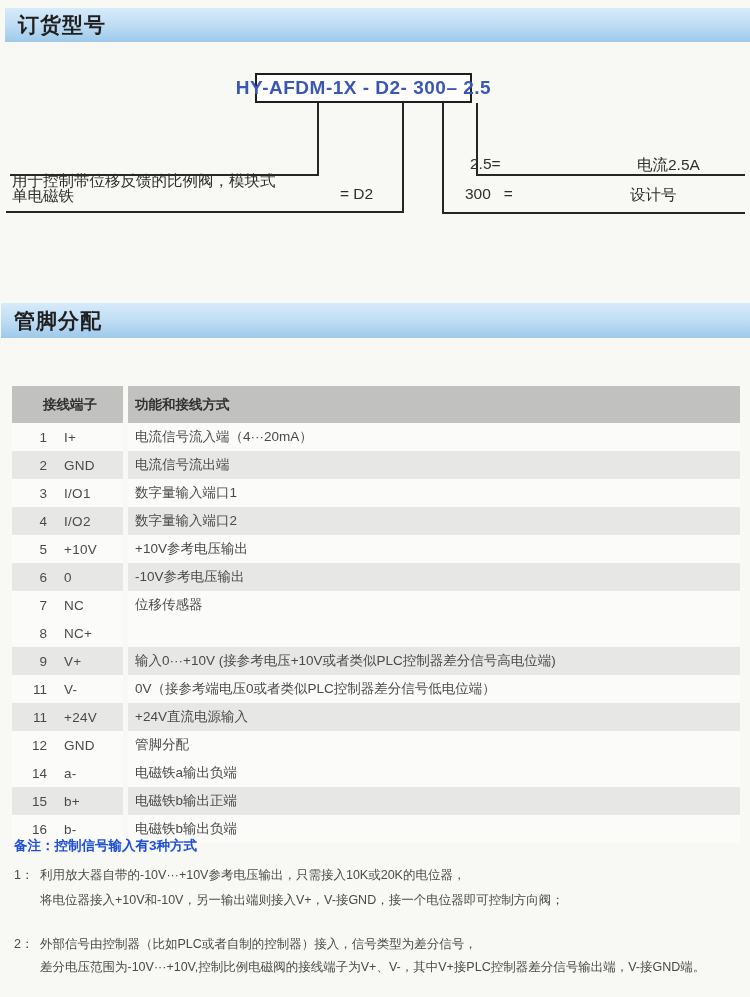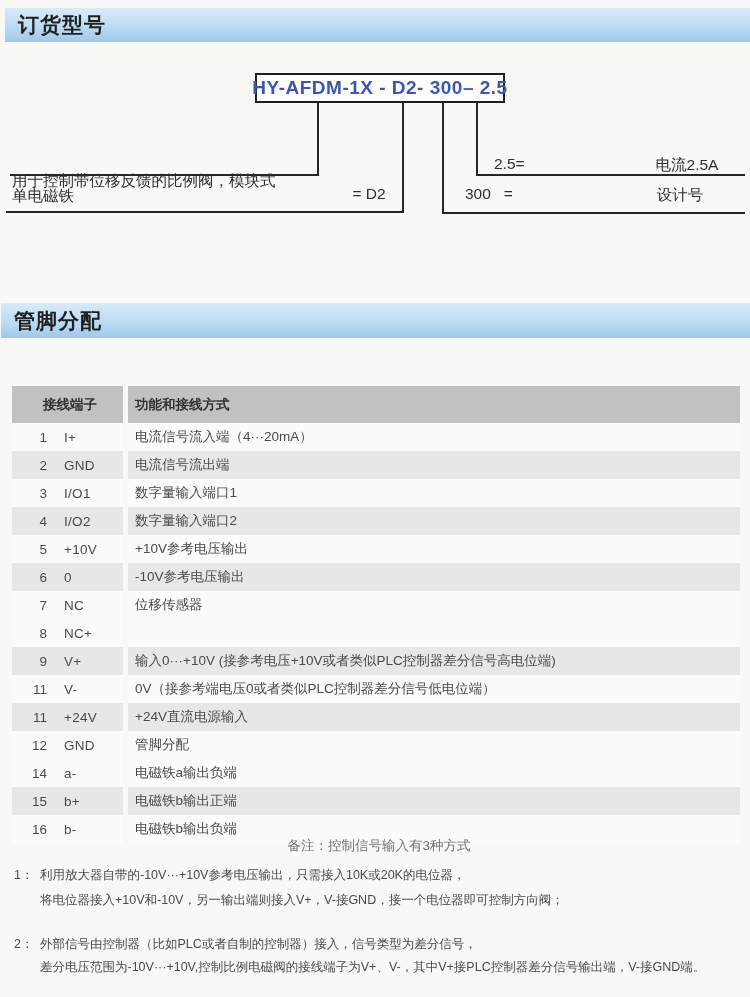--- a/index.html
+++ b/index.html
@@ -18,33 +18,33 @@
     position:absolute;height:34px;
     background:linear-gradient(180deg,#d7ebfa 0%,#bcdbf3 55%,#9dc9ea 100%);
     display:flex;align-items:center;
     font-size:21px;font-weight:bold;color:#1f1f1f;
     padding-left:13px;letter-spacing:1px;
   }
   .bar1{left:5px;top:8px;width:737px;}
   .bar2{left:1px;top:303px;width:746px;height:35px;}
   
   .model-box{
-    position:absolute;left:255px;top:73px;width:250px;height:30px;
+    position:absolute;left:255px;top:73px;width:217px;height:30px;
     border:2px solid #1e1e1e;background:#fdfdfc;
     display:flex;align-items:center;justify-content:center;
     font-size:19px;font-weight:bold;color:#3a57b5;letter-spacing:.5px;
     box-sizing:border-box;white-space:pre;
   }
   .vline,.hline{position:absolute;background:#262626;}
   .vline{width:2px;}
   .hline{height:2px;}
   .diag-label{
     position:absolute;font-size:15.5px;color:#2e2e2e;white-space:pre;
   }
-  .r{text-align:center;}
+  .r{text-align:left;}
   
   .pin-table{position:absolute;left:12px;top:386px;width:728px;}
   .pt-header{
     height:37px;background:#c1c1c0;
     display:grid;grid-template-columns:111px 1fr;
     font-size:13.5px;font-weight:bold;color:#303030;
     align-items:center;
   }
   .pt-header .h1{padding-left:31px;}
   .pt-header .h2{border-left:5px solid #f8f8f5;padding-left:7px;align-self:stretch;display:flex;align-items:center;}
@@ -56,21 +56,21 @@
   }
   .pt-row.shaded{background:#e7e7e5;}
   .pt-row .pin{text-align:right;}
   .pt-row .terminal{padding-left:17px;letter-spacing:.3px;}
   .pt-row .function{
     border-left:5px solid #f8f8f5;padding-left:7px;
     align-self:stretch;display:flex;align-items:center;white-space:pre;
   }
   
   .notes{position:absolute;left:14px;top:837px;width:730px;}
-  .notes-heading{font-size:13.5px;font-weight:normal;color:#737373;text-align:center;}
+  .notes-heading{font-size:13.5px;font-weight:bold;color:#1d4ed8;}
   .note{display:flex;margin-top:8px;line-height:24.5px;font-size:12.5px;color:#4a4a4a;}
   .note.n2{margin-top:21px;line-height:22.5px;}
   .note.n3{margin-top:14px;}
   .note-num{width:26px;flex:none;}
   .note-lines div{white-space:nowrap;}
 </style>
 </head>
 <body>
 
 <div class="page">
@@ -91,21 +91,21 @@
     <div class="hline" style="left:10px;top:174px;width:309px"></div>
     <div class="hline" style="left:6px;top:211px;width:398px"></div>
     <div class="hline" style="left:442px;top:212px;width:303px"></div>
     <div class="hline" style="left:476px;top:174px;width:269px"></div>
 
     <div class="diag-label" style="left:12px;top:151px;margin-top:20px;">用于控制带位移反馈的比例阀，模块式</div>
     <div class="diag-label" style="left:12px;top:186px;font-family:Liberation Serif, serif;">单电磁铁</div>
     <div class="diag-label r" style="left:340px;top:185px;width:58px;">= D2</div>
     <div class="diag-label" style="left:465px;top:185px;text-align:right;">300   =</div>
     <div class="diag-label r" style="left:630px;top:185px;width:100px;">设计号</div>
-    <div class="diag-label" style="left:494px;top:155px;">2.5=</div>
+    <div class="diag-label" style="left:470px;top:155px;">2.5=</div>
     <div class="diag-label r" style="left:637px;top:155px;width:100px;">电流2.5A</div>
   </div>
 
   <div class="section-bar bar2">
     <span>管脚分配</span>
   </div>
 
   <div class="pin-table">
     <div class="pt-header">
       <div class="h1">接线端子</div>

